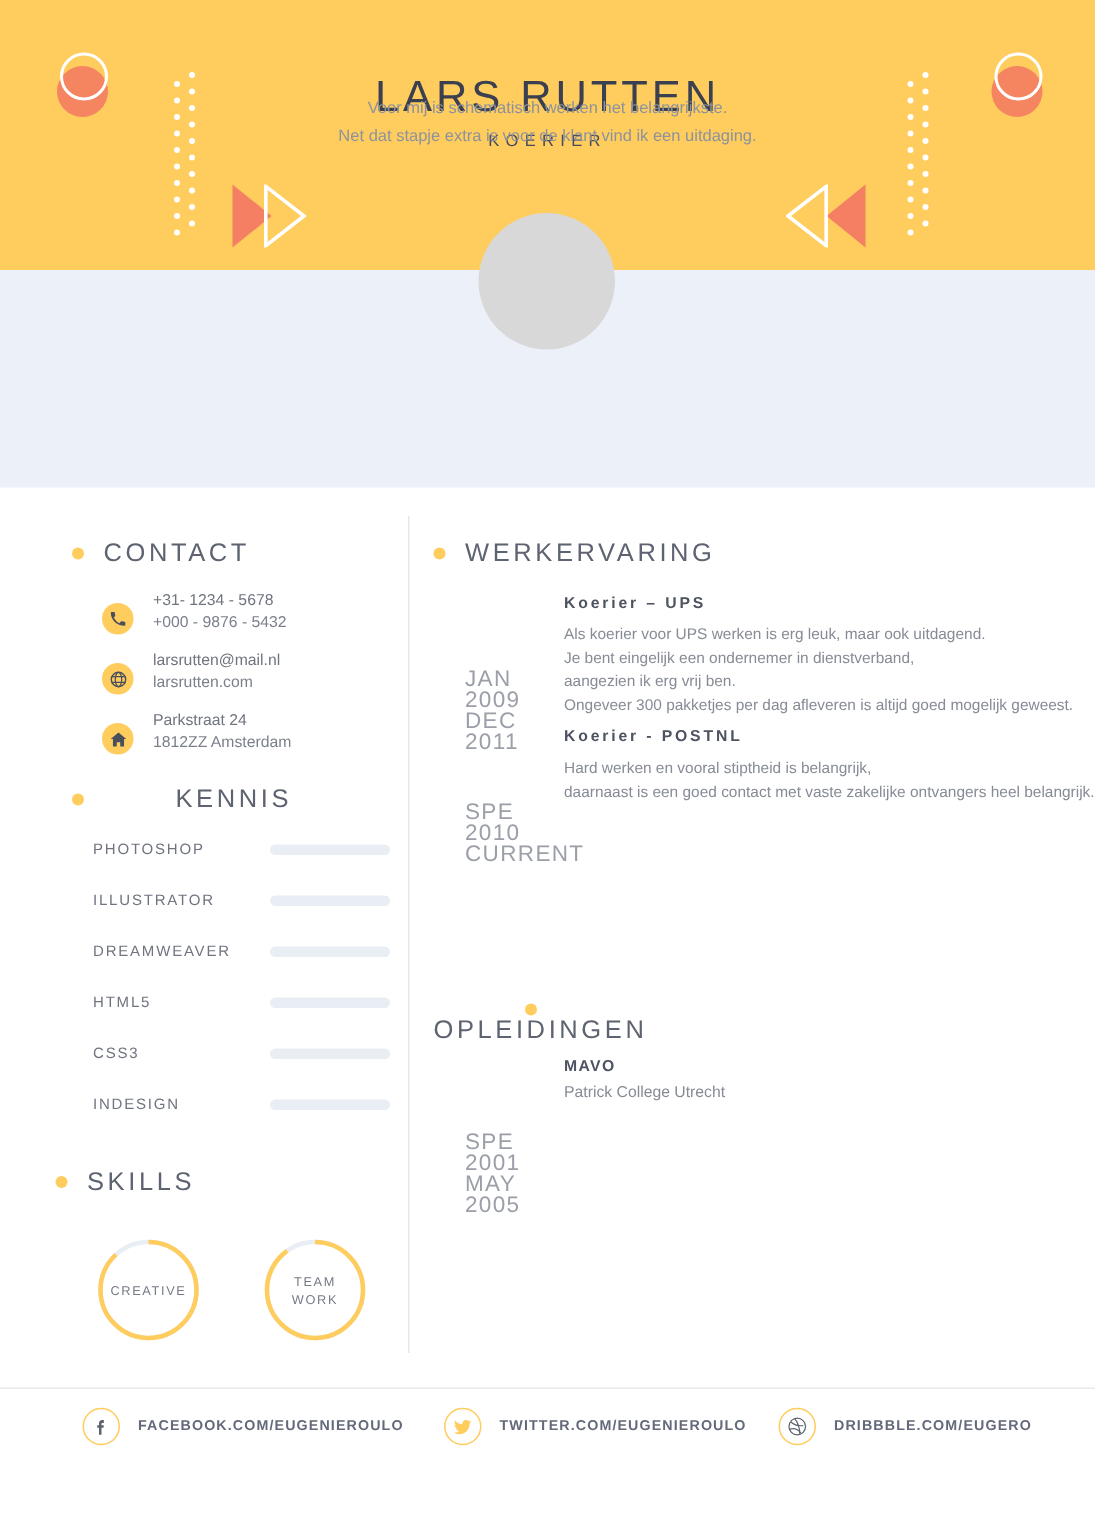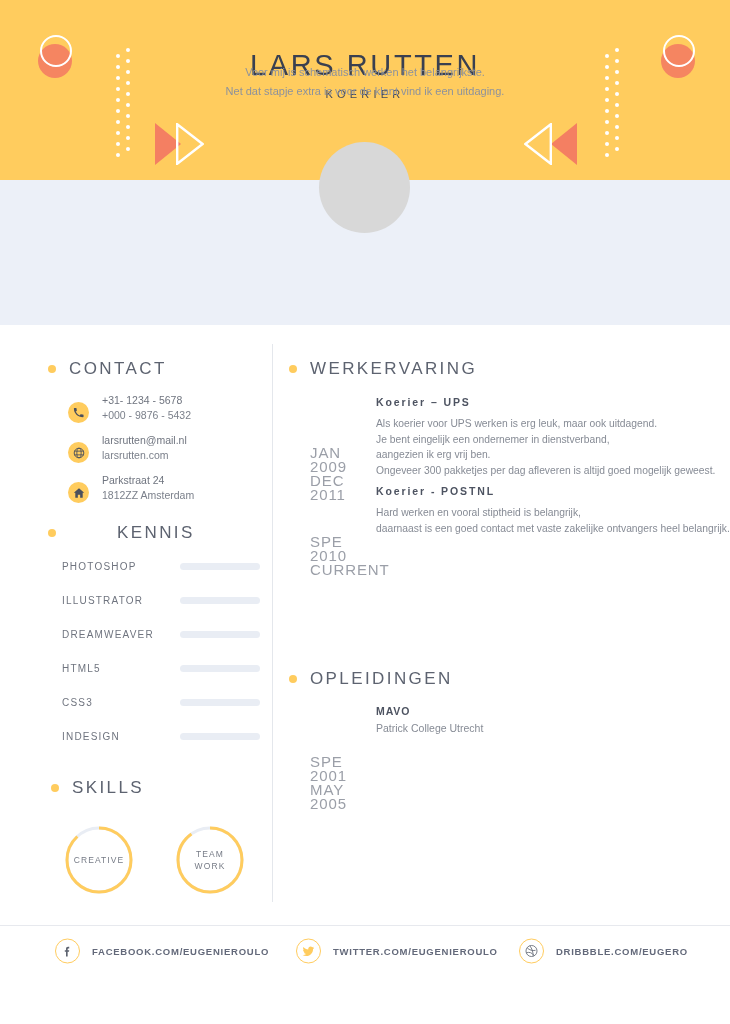--- a/index.html
+++ b/index.html
@@ -230,21 +230,21 @@
       <div class="skill-row" style="top: 694px;">
         <span class="skill-name">CSS3</span>
         <span class="bar-track"><span class="bar-fill" style="width: 57%;"></span></span>
       </div>
       <div class="skill-row" style="top: 728px;">
         <span class="skill-name">INDESIGN</span>
         <span class="bar-track"><span class="bar-fill" style="width: 88%;"></span></span>
       </div>
     </div>
 
-  <div class="sec-head" style="left:51px; top:778px;">
+  <div class="sec-head" style="left:37px; top:778px;">
     <span class="sec-bullet"></span>
     <span class="sec-title">SKILLS</span>
   </div>
   <div id="skills-list">
       <div class="donut" style="left: 63px; top: 824px;">
         <svg width="72" height="72" viewBox="0 0 72 72">
           <circle cx="36" cy="36" r="32" fill="none" stroke="#e9edf4" stroke-width="3"></circle>
           <circle cx="36" cy="36" r="32" fill="none" stroke="#ffcc5e" stroke-width="3" stroke-linecap="butt" stroke-dasharray="176.93 201.06" transform="rotate(-90 36 36)"></circle>
         </svg>
         <span class="donut-label">
@@ -291,21 +291,21 @@
         <div class="entry-body">
           <div class="entry-role">Koerier - POSTNL</div>
           <div class="entry-desc">
             <div>Hard werken en vooral stiptheid is belangrijk,</div>
             <div>daarnaast is een goed contact met vaste zakelijke ontvangers heel belangrijk.</div>
           </div>
         </div>
       </div>
     </div>
 
-  <div class="sec-head" style="left:289px; top:669px;">
+  <div class="sec-head" style="left:289px; top:669px;flex-direction:column;">
     <span class="sec-bullet"></span>
     <span class="sec-title">OPLEIDINGEN</span>
   </div>
   <div id="opl-list">
       <div class="entry" style="top: 705px;">
         <div class="entry-date">
           <div>SPE 2001</div>
           <div>MAY 2005</div>
         </div>
         <div class="entry-body">

